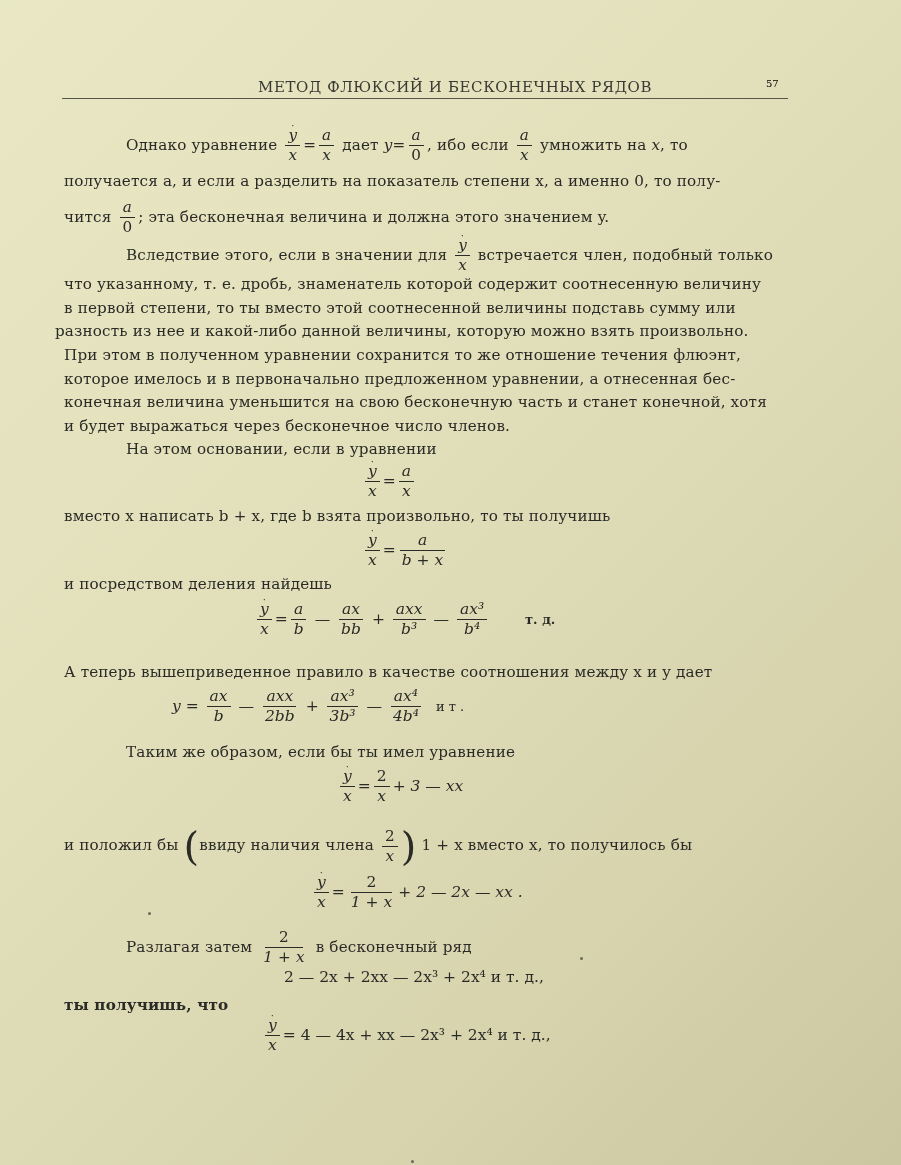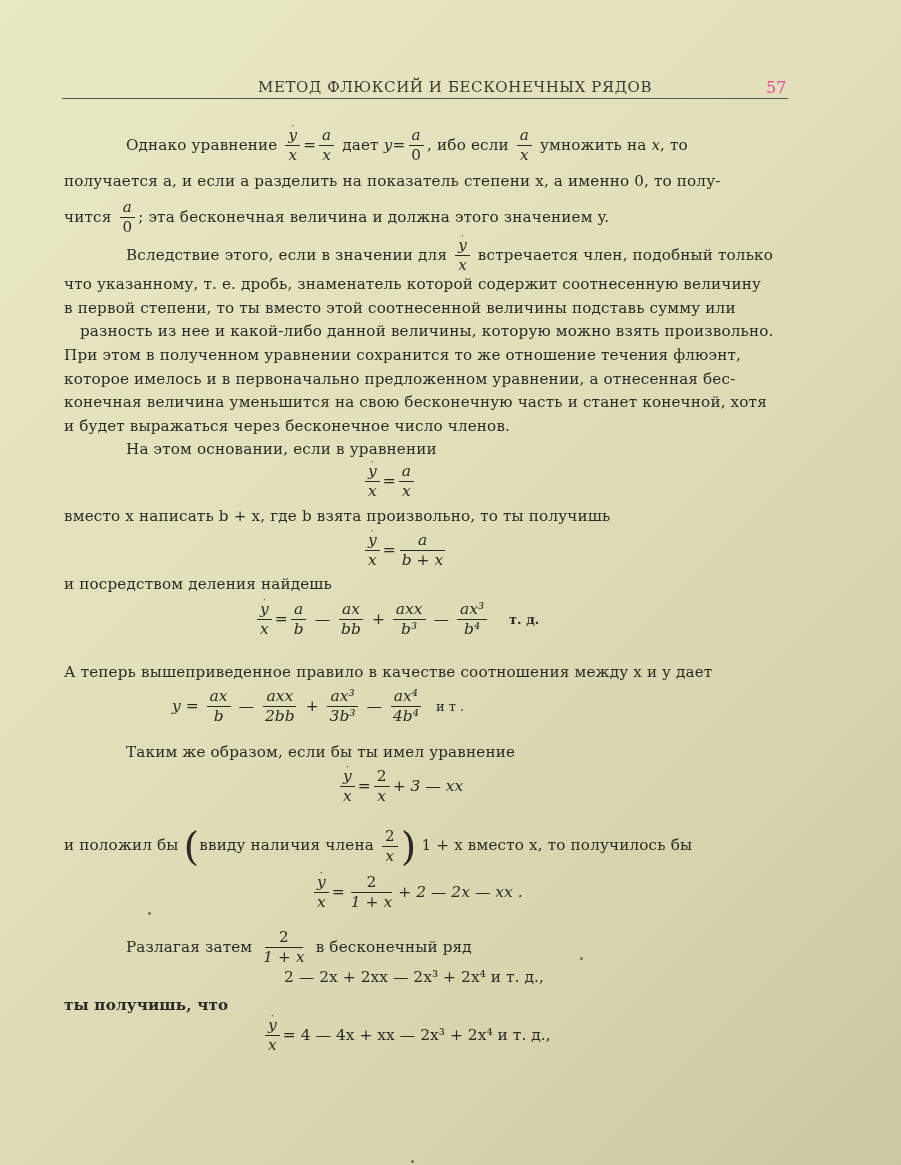--- a/index.html
+++ b/index.html
@@ -6,21 +6,21 @@
   body {
     width: 901px; height: 1165px; overflow: hidden;
     background: linear-gradient(135deg, #e9e8c4 0%, #e2e0bb 40%, #d6d3ad 75%, #cbc7a0 100%);
     font-family: "DejaVu Serif", "Liberation Serif", serif;
     color: #2a2a26;
     position: relative;
   }
   .page { position: absolute; left: 0; top: 0; width: 901px; height: 1165px; }
   .abs { position: absolute; white-space: nowrap; }
   .header { left: 258px; top: 78px; font-size: 15px; letter-spacing: 0.6px; color: #3a3a34; }
-  .pagenum { left: 766px; top: 78px; font-size: 16px; color: #ec4899; }
+  .pagenum { left: 766px; top: 78px; font-size: 10px; color: #000000; }
   .rule { position: absolute; left: 62px; top: 98px; width: 726px; height: 1px; background: #55554c; }
   .line { font-size: 15.2px; letter-spacing: 0.15px; }
   .just { display: flex; justify-content: space-between; width: 723px; }
   .i { font-style: italic; font-family: "DejaVu Serif", "Liberation Serif", serif; }
   .frac { display: inline-flex; flex-direction: column; align-items: center; vertical-align: middle; line-height: 1.25; margin: 0 3px; }
   .frac .num { padding: 0 3px; border-bottom: 1px solid #2a2a26; font-style: italic; position: relative; }
   .frac .den { padding: 0 3px; font-style: italic; }
   .frac .num.up, .frac .den.up { font-style: normal; }
   .dot { position: absolute; left: 50%; top: -6px; transform: translateX(-50%); font-size: 10px; font-style: normal; }
   .eq { font-size: 15.5px; }
@@ -69,21 +69,21 @@
   <div class="abs line" style="left:126px; top:236px;">
     <span>Вследствие этого, если в значении для</span>
     <span class="frac">
         <span class="num"><span class="dot">·</span><span>y</span></span>
         <span class="den">x</span>
       </span>
     <span>встречается член, подобный только</span>
   </div>
   <div class="abs line" style="left:64px; top:275px; width:723px;">что указанному, т. е. дробь, знаменатель которой содержит соотнесенную величину</div>
   <div class="abs line" style="left:64px; top:299px;">в первой степени, то ты вместо этой соотнесенной величины подставь сумму или</div>
-  <div class="abs line" style="left:80px; top:322px;">разность из нее и какой-либо данной величины, которую можно взять произвольно.</div>
+  <div class="abs line" style="left:55px; top:322px;">разность из нее и какой-либо данной величины, которую можно взять произвольно.</div>
   <div class="abs line" style="left:64px; top:346px;">При этом в полученном уравнении сохранится то же отношение течения флюэнт,</div>
   <div class="abs line" style="left:64px; top:370px;">которое имелось и в первоначально предложенном уравнении, а отнесенная бес-</div>
   <div class="abs line" style="left:64px; top:393px;">конечная величина уменьшится на свою бесконечную часть и станет конечной, хотя</div>
   <div class="abs line" style="left:64px; top:417px;">и будет выражаться через бесконечное число членов.</div>
 
   <div class="abs line" style="left:126px; top:440px;">На этом основании, если в уравнении</div>
 
   <div class="abs eq" style="left:362px; top:462px;">
     <span class="frac">
         <span class="num"><span class="dot">·</span><span>y</span></span>
@@ -124,21 +124,21 @@
     <span>+</span>
     <span class="frac">
         <span class="num">axx</span>
         <span class="den">b³</span>
       </span>
     <span>—</span>
     <span class="frac">
         <span class="num">ax³</span>
         <span class="den">b⁴</span>
       </span>
-    <span style="margin-left:14px; font-size:13px; font-weight:bold;">т. д.</span>
+    <span style="margin-left:30px; font-size:13px; font-weight:bold;">т. д.</span>
   </div>
 
   <div class="abs line" style="left:64px; top:663px;">А теперь вышеприведенное правило в качестве соотношения между x и y дает</div>
 
   <div class="abs eq" style="left:172px; top:687px;">
     <span class="i">y =</span>
     <span class="frac">
         <span class="num">ax</span>
         <span class="den">b</span>
       </span>

